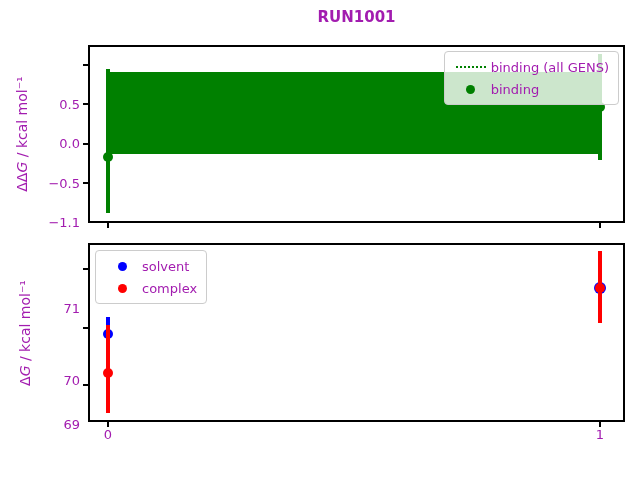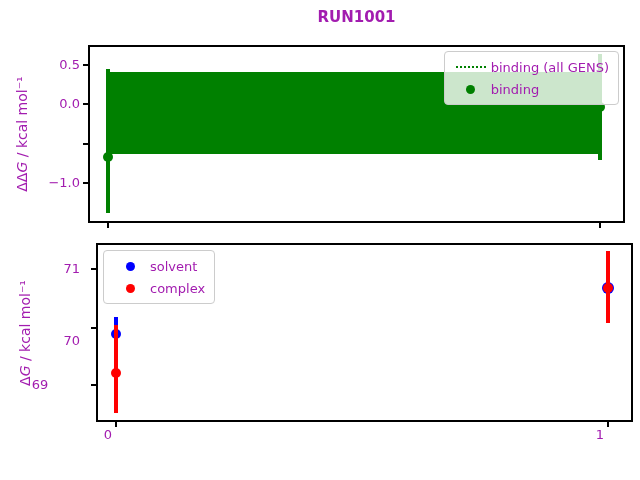--- a/index.html
+++ b/index.html
@@ -2,31 +2,31 @@
 <html><head>
 <meta charset="utf-8">
 <style>
   html,body{margin:0;padding:0;background:#fff;}
   .fig{position:relative;width:640px;height:480px;background:#ffffff;overflow:hidden;
        font-family:"DejaVu Sans","Liberation Sans",sans-serif;color:#a21caf;}
   .fig-title{position:absolute;left:88px;top:8px;width:537px;text-align:center;
              font-size:15px;font-weight:bold;}
   .axes{position:absolute;border:2px solid #000;background:#fff;box-sizing:border-box;}
   .top-axes{left:88px;top:45px;width:537px;height:178px;}
-  .bottom-axes{left:96px;top:243px;width:537px;height:179px;}
+  .bottom-axes{left:88px;top:243px;width:537px;height:179px;}
   .band{position:absolute;left:18px;top:25px;width:492px;height:82px;background:#008000;}
   .vline{position:absolute;width:4px;}
   .green-bg{background:#008000;}
   .blue-bg{background:#0000ff;}
   .red-bg{background:#ff0000;}
   .dot{position:absolute;width:10px;height:10px;border-radius:50%;}
   .dot-lg{position:absolute;width:12px;height:12px;border-radius:50%;}
   .ytick{position:absolute;left:-7px;width:5px;height:2px;background:#000;}
   .xtick{position:absolute;bottom:-7px;width:2px;height:5px;background:#000;}
-  .ylab{position:absolute;left:0;width:80px;text-align:right;font-size:13px;line-height:16px;}
+  .ylab{position:absolute;left:0;width:80px;text-align:right;font-size:13px;line-height:16px;margin-top:40px;}
   .xlab{position:absolute;top:427px;width:40px;text-align:center;font-size:13px;}
   .xaxis-title{position:absolute;left:88px;top:449px;width:537px;text-align:center;font-size:14px;}
   .ylabel-rot{position:absolute;white-space:nowrap;font-size:14px;text-align:center;
               transform:rotate(-90deg);transform-origin:center;}
   .ylabel-top{left:-53px;top:126px;width:150px;}
   .ylabel-bottom{left:-42px;top:325px;width:134px;}
   .it{font-style:italic;}
   .legend{position:absolute;background:rgba(255,255,255,0.8);border:1px solid #cccccc;
           border-radius:4px;padding:4px 9px;font-size:13px;z-index:5;}
   .legend-top{top:4px;right:4px;}
@@ -72,21 +72,22 @@
         <span class="lmarker">
           <span class="lsample-dot green-bg"></span>
         </span>
         <span class="llabel">binding</span>
       </div>
     </div>
   </div>
 
   <div class="ylab" style="top:57px;">0.5</div>
   <div class="ylab" style="top:96px;">0.0</div>
-  <div class="ylab" style="top:175px;">−1.0</div>
+  <div class="ylab" style="top:136px;">−0.5</div>
+  <div class="ylab" style="top:175px;">−1.1</div>
 
   <div class="ylabel-rot ylabel-top">
     <span>ΔΔ</span><span class="it">G</span><span> / kcal mol⁻¹</span>
   </div>
 
   <div class="axes bottom-axes">
 
     <div class="vline blue-bg" style="left:16px;top:72px;height:35px;"></div>
     <div class="dot blue-bg" style="left:13px;top:84px;"></div>
     <div class="vline red-bg" style="left:16px;top:80px;height:88px;"></div>
@@ -115,21 +116,21 @@
         <span class="lmarker">
           <span class="lsample-dot red-bg"></span>
         </span>
         <span class="llabel">complex</span>
       </div>
     </div>
   </div>
 
   <div class="ylab" style="top:261px;">71</div>
   <div class="ylab" style="top:333px;">70</div>
-  <div class="ylab" style="top:377px;text-align:center;">69</div>
+  <div class="ylab" style="top:377px;">69</div>
 
   <div class="ylabel-rot ylabel-bottom">
     <span>Δ</span><span class="it">G</span><span> / kcal mol⁻¹</span>
   </div>
 
   <div class="xlab" style="left:88px;">0</div>
   <div class="xlab" style="left:580px;">1</div>
 
 
 </div>

